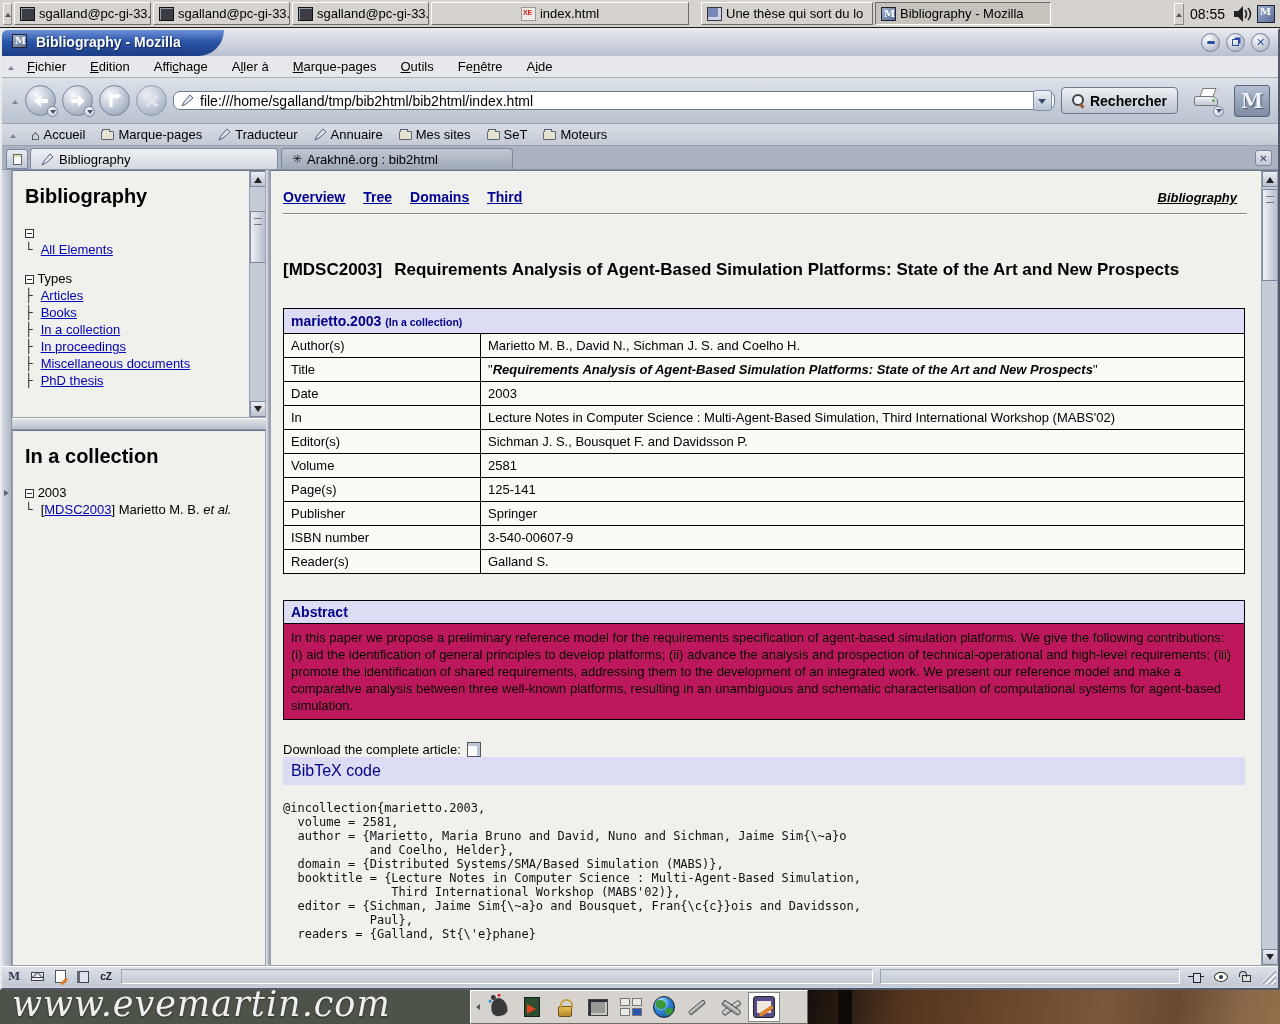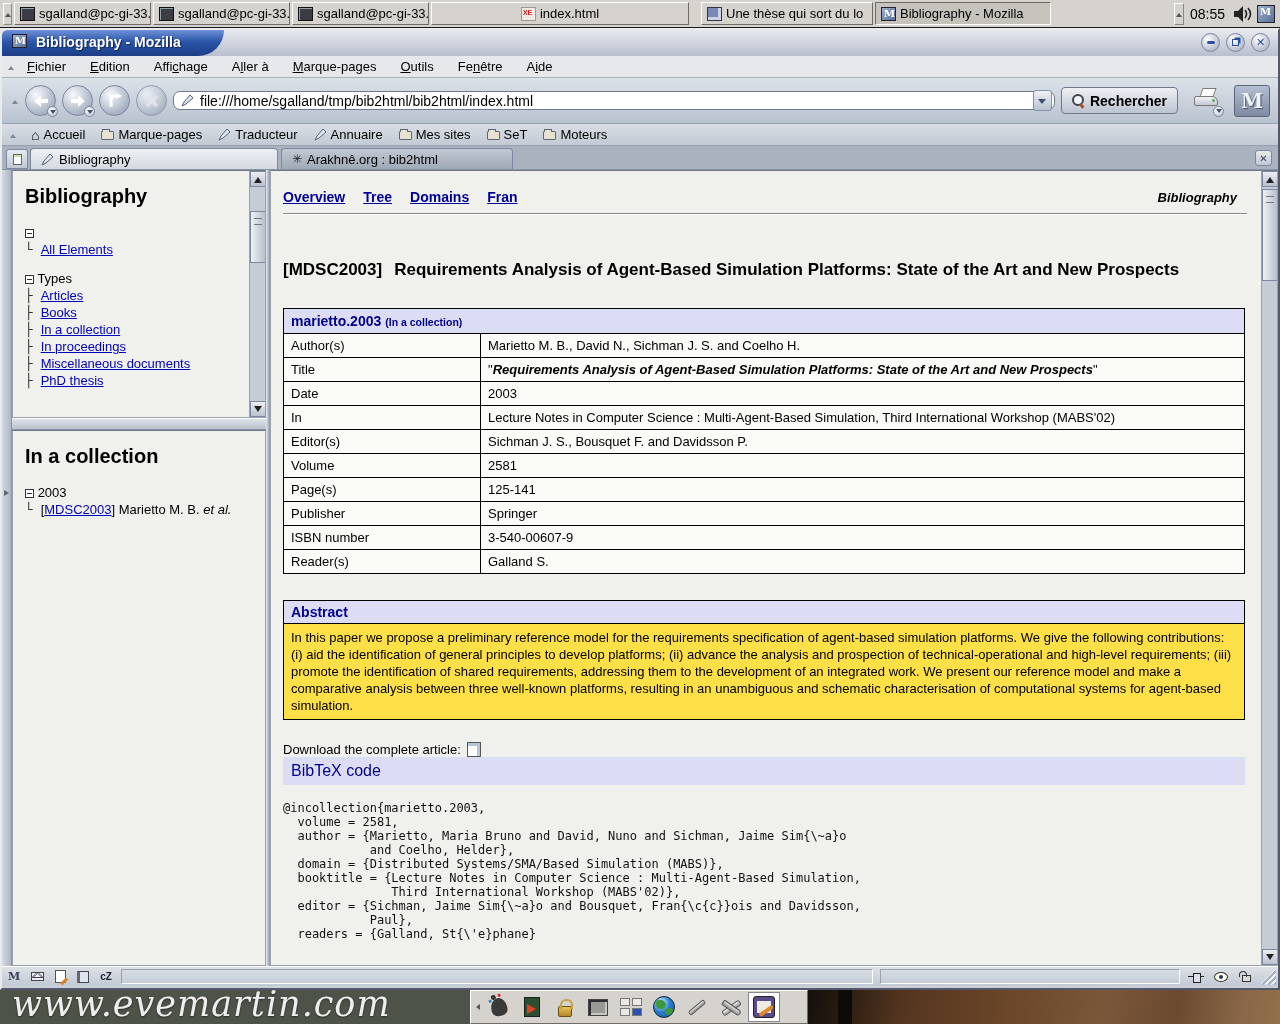--- a/index.html
+++ b/index.html
@@ -117,39 +117,39 @@
   .sb-btn.up{top:0;}  .sb-btn.down{bottom:0;}
   .sb-btn.up::before{content:"";border:4px solid transparent;border-bottom:6px solid #222;margin-bottom:3px;}
   .sb-btn.down::before{content:"";border:4px solid transparent;border-top:6px solid #222;margin-top:3px;}
   .sb-thumb{position:absolute;left:0;width:16px;background:linear-gradient(90deg,#eef0f4,#b8c0cd);border:1px solid #7c87a0;}
   .sb-thumb::before{content:"";display:block;margin:6px 3px 0 3px;height:5px;border-top:1px solid #777;border-bottom:1px solid #777;}
 
   .vborder{width:4px;background:linear-gradient(90deg,#e6e9ee,#8b94a4);}
   .main-frame{position:relative;flex:1;background:var(--page);border:1px solid #9aa2b0;border-top-color:#6f7786;overflow:hidden;}
   .main-inner{position:absolute;left:0;top:0;right:16px;bottom:0;padding:18px 14px 0 12px;overflow:hidden;}
 
-  .doc-nav-row1{display:flex;align-items:baseline;}
+  .doc-nav-row1{display:flex;align-items:baseline;text-decoration:underline;}
   .doc-links{display:flex;gap:18px;}
   .doc-links a{color:#000099;font-weight:bold;font-size:14px;text-decoration:underline;}
   .doc-brand{margin-left:auto;font-weight:bold;font-style:italic;font-size:13px;padding-right:10px;}
   .doc-nav-row2{position:relative;margin-top:4px;font-size:11px;}
   .frames-links{position:absolute;left:260px;font-weight:bold;}
   .frames-links a{color:#000099;text-decoration:underline;margin-right:10px;}
   .doc-hr{border:none;border-top:1px solid #888;border-bottom:1px solid #fff;margin:8px 0 0 0;}
 
   .doc-h2{font-size:17px;font-weight:bold;line-height:25px;margin:42px 0 26px 0;width:930px;}
   .doc-h2 .hkey{margin-right:12px;}
 
   table.bib{border-collapse:collapse;width:962px;background:#fafaf7;}
   table.bib td,table.bib th{border:1px solid #000;font-size:13px;padding:4px 7px;text-align:left;vertical-align:top;}
   table.bib th.entry-head{background:var(--lav);color:var(--navy);font-size:14px;}
   th.entry-head .kind{font-size:10.5px;margin-left:4px;}
   td.bl{width:197px;}
 
-  .abs-box{width:962px;border:1px solid #000;margin-top:26px;background:#fde047;}
+  .abs-box{width:962px;border:1px solid #000;margin-top:26px;background:#be185d;}
   .abs-head{background:var(--lav);color:var(--navy);font-weight:bold;font-size:14px;padding:3px 7px;border-bottom:1px solid #000;}
   .abs-body{padding:5px 7px;font-size:13px;line-height:17px;}
 
   .dl-row{margin-top:22px;font-size:13px;display:flex;align-items:center;gap:6px;}
   .dl-ic{width:14px;height:15px;background:#fff;border:1px solid #555;box-shadow:inset -3px 3px 0 #b8c4d8;}
 
   .bibtex-band{width:962px;background:var(--lav);color:var(--navy);font-size:16px;padding:5px 8px;}
   pre.bibtex{font-family:"DejaVu Sans Mono",monospace;font-size:12px;line-height:14px;margin-top:16px;color:#111;}
 
   .main-scroll{position:absolute;right:0;top:0;bottom:0;width:16px;background:#c6ccd5;border-left:1px solid #9aa2b0;}
@@ -431,21 +431,21 @@
 
       <div class="vborder"></div>
 
       <div class="main-frame">
         <div class="main-inner">
           <div class="doc-nav-row1">
             <div class="doc-links" id="doc-links">
                 <a href="#">Overview</a>
                 <a href="#">Tree</a>
                 <a href="#">Domains</a>
-                <a href="#">Fran</a>
+                <a href="#">Third</a>
               </div>
             <span class="doc-brand">Bibliography</span>
           </div>
           <hr class="doc-hr">
 
           <div class="doc-h2">
             <span class="hkey">[MDSC2003]</span><span>Requirements Analysis of Agent-Based Simulation Platforms: State of the Art and New Prospects</span>
           </div>
 
           <table class="bib">

